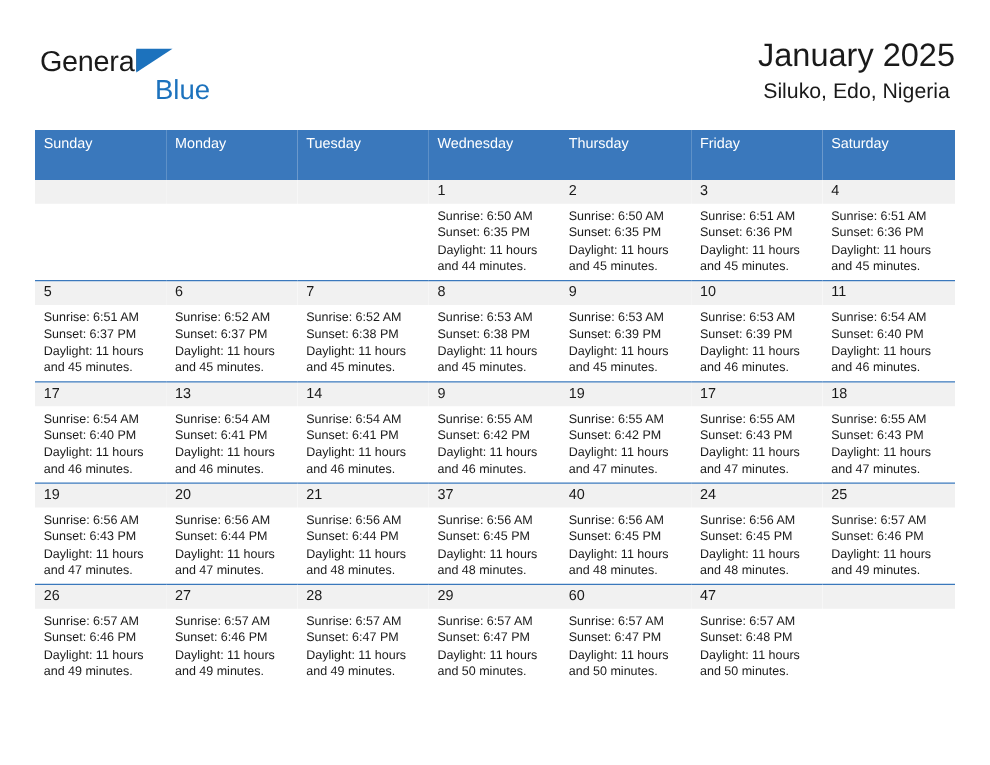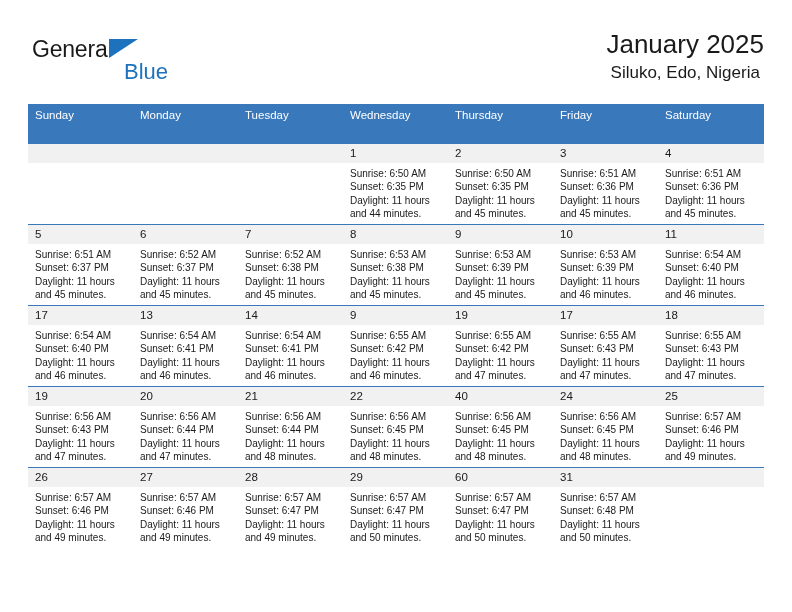--- a/index.html
+++ b/index.html
@@ -368,21 +368,21 @@
           </td>
           <td>
             <div class="daynum">21</div>
             <div class="info">
               <div>Sunrise: 6:56 AM</div>
               <div>Sunset: 6:44 PM</div>
               <div class="daylight">Daylight: 11 hours and 48 minutes.</div>
             </div>
           </td>
           <td>
-            <div class="daynum">22</div>
+            <div class="daynum">37</div>
             <div class="info">
               <div>Sunrise: 6:56 AM</div>
               <div>Sunset: 6:45 PM</div>
               <div class="daylight">Daylight: 11 hours and 48 minutes.</div>
             </div>
           </td>
           <td>
             <div class="daynum">40</div>
             <div class="info">
               <div>Sunrise: 6:56 AM</div>
@@ -442,21 +442,21 @@
           </td>
           <td>
             <div class="daynum">60</div>
             <div class="info">
               <div>Sunrise: 6:57 AM</div>
               <div>Sunset: 6:47 PM</div>
               <div class="daylight">Daylight: 11 hours and 50 minutes.</div>
             </div>
           </td>
           <td>
-            <div class="daynum">31</div>
+            <div class="daynum">47</div>
             <div class="info">
               <div>Sunrise: 6:57 AM</div>
               <div>Sunset: 6:48 PM</div>
               <div class="daylight">Daylight: 11 hours and 50 minutes.</div>
             </div>
           </td>
           <td>
             <div class="daynum empty">&nbsp;</div>
           </td>
         </tr>

